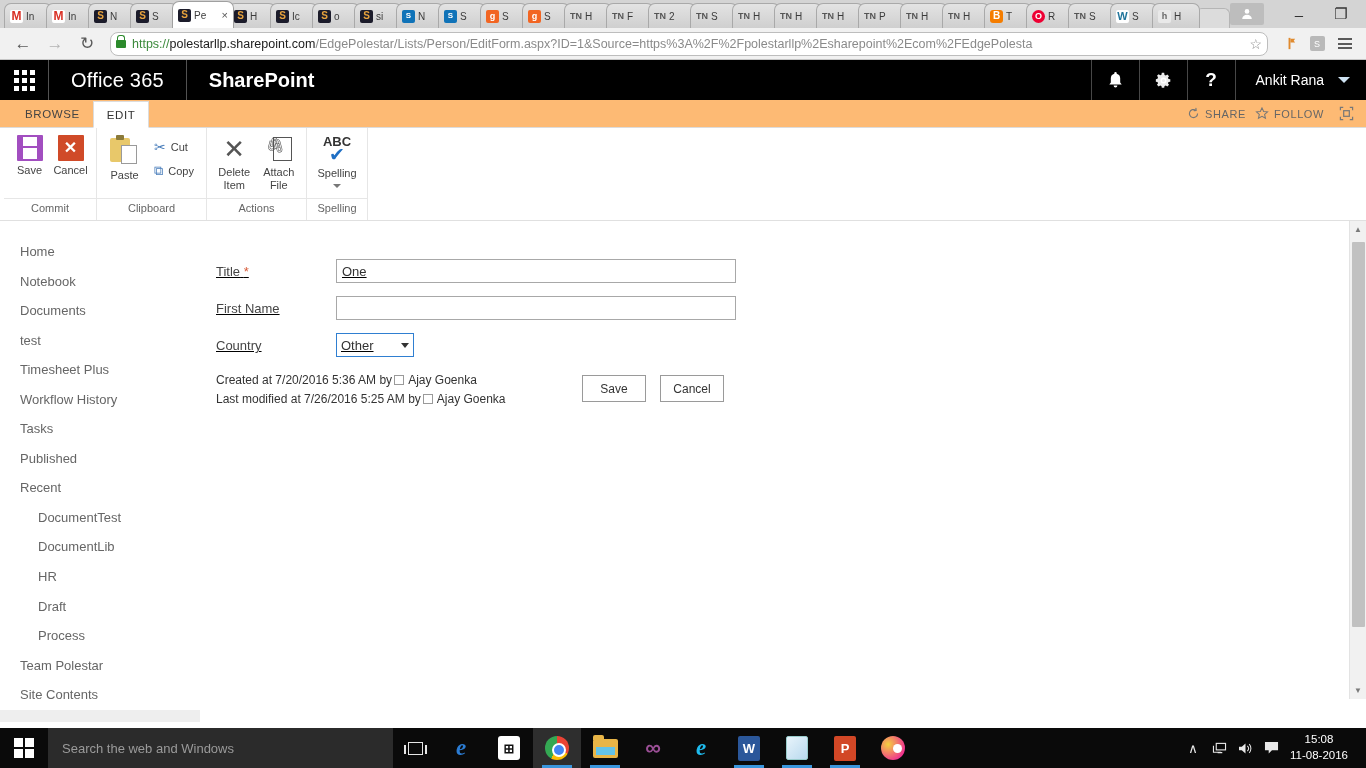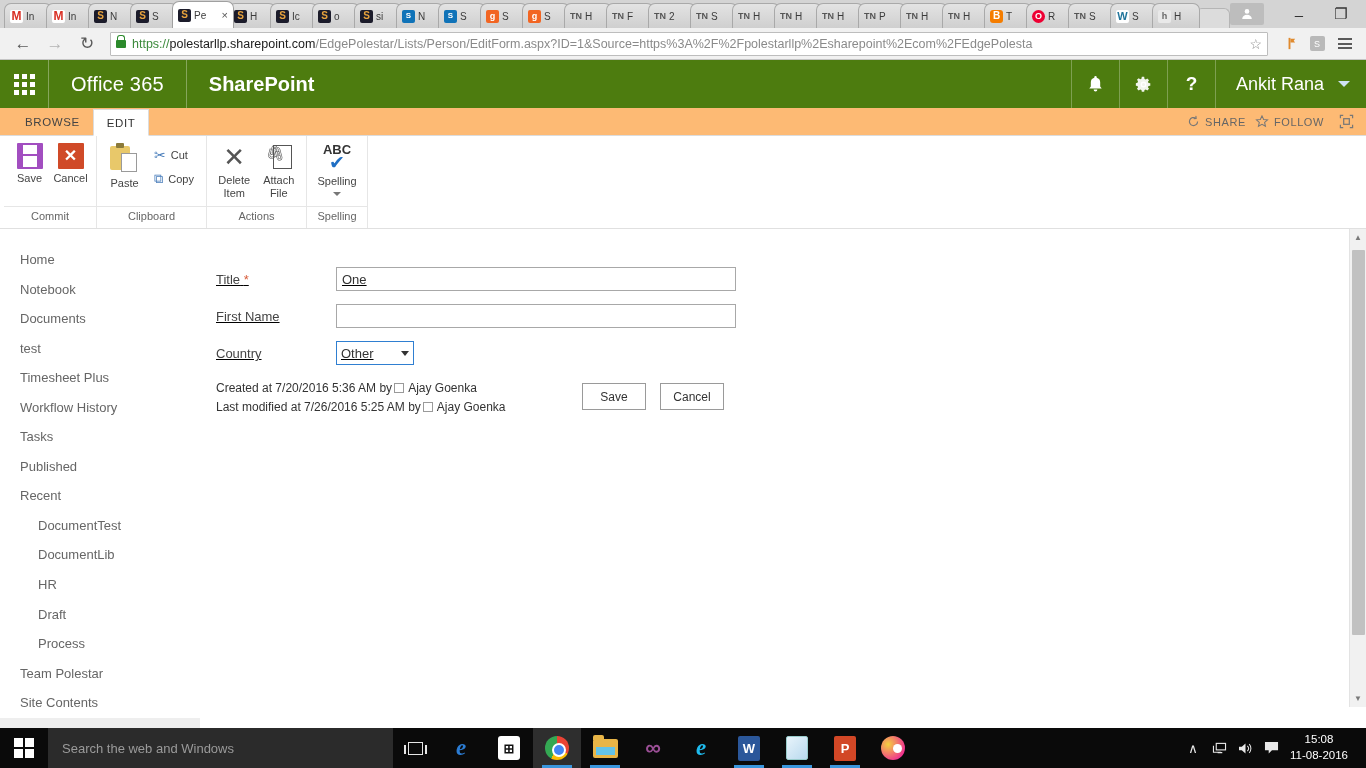--- a/index.html
+++ b/index.html
@@ -59,53 +59,53 @@
 
   
   .toolbar {
     height:32px; background:#f1f1f1; border-bottom:1px solid #c5c5c5;
     display:flex; align-items:center; padding:0 8px; gap:2px;
   }
   .navbtn { width:30px; height:28px; display:flex; align-items:center; justify-content:center;
             font-size:17px; color:#5a5a5a; }
   .navbtn.dim { color:#b4b4b4; }
   .omnibox {
-    flex:1; height:24px; background:#fff; border:1px solid #bdbdbd; border-radius:1px;
+    flex:1; height:24px; background:#fff; border:1px solid #bdbdbd; border-radius:8px;
     display:flex; align-items:center; padding:0 5px; margin:0 6px; gap:4px; overflow:hidden;
   }
   .lock { width:10px; height:8px; background:#2c8a2c; border-radius:1px; position:relative; flex:none; margin-right:2px;}
   .lock:before{content:""; position:absolute; width:6px;height:6px;border:1.6px solid #2c8a2c;
                border-bottom:none; border-radius:3px 3px 0 0; top:-5px; left:1px;}
   .url { font-size:12.5px; white-space:nowrap; overflow:hidden; flex:1; }
   .url .scheme { color:#3c8a3c; }
   .url .host { color:#202020; }
   .url .path { color:#8a8a8a; }
   .star { margin-left:auto; font-size:14px; color:#8a8a8a; }
   .tb-ext { width:26px; height:26px; display:flex; align-items:center; justify-content:center; }
   .menu-dots { width:26px; height:26px; display:flex; flex-direction:column;
                align-items:center; justify-content:center; gap:2.5px; }
   .menu-dots span { width:14px; height:2px; background:#5a5a5a; display:block; }
 
   
   .viewport { position:absolute; top:60px; left:0; width:1366px; height:668px;
               background:#fff; overflow:hidden; }
 
   
-  .suitebar { height:48px; background:#4d7c0f; display:flex; align-items:center; color:#fff; }
+  .suitebar { height:40px; background:#000000; display:flex; align-items:center; color:#fff; }
   .waffle { width:48px; height:52px; display:flex; align-items:center; justify-content:center; }
   .waffle-grid { display:grid; grid-template-columns:repeat(3,5px); grid-gap:3px; }
   .waffle-grid i { width:5px; height:5px; background:#fff; display:block; }
   .suite-sep { width:1px; height:52px; background:rgba(255,255,255,.32); }
   .suite-brand { padding:0 22px; font-size:20px; font-weight:300; letter-spacing:.2px; }
   .suite-app { padding:0 22px; font-size:20px; font-weight:600; }
   .suite-right { margin-left:auto; display:flex; align-items:center; height:52px; }
   .suite-btn { width:48px; height:52px; display:flex; align-items:center; justify-content:center;
                font-size:17px; color:#fff; border-left:1px solid rgba(255,255,255,.28); }
   .suite-user { height:52px; display:flex; align-items:center; gap:14px; padding:0 16px 0 20px;
-                border-left:1px solid rgba(255,255,255,.28); font-size:18px; }
+                border-left:1px solid rgba(255,255,255,.28); font-size:14px; }
   .caret-dn { width:0;height:0;border-left:6px solid transparent;border-right:6px solid transparent;
               border-top:6px solid #cfe3f3; }
 
   
   .ribbon-wrap { background:#fff; border-bottom:1px solid #e0e0e0; position:relative; }
   .ribbon-tabs { height:28px; display:flex; align-items:flex-end; padding-left:12px;
                  border-bottom:1px solid #dcdcdc; background:#fdba74; }
   .rtab { height:27px; padding:0 13px; display:flex; align-items:center;
           font-size:11.5px; color:#444; letter-spacing:.6px; }
   .rtab.active { background:#fff; border:1px solid #dcdcdc; border-bottom:1px solid #fff;

